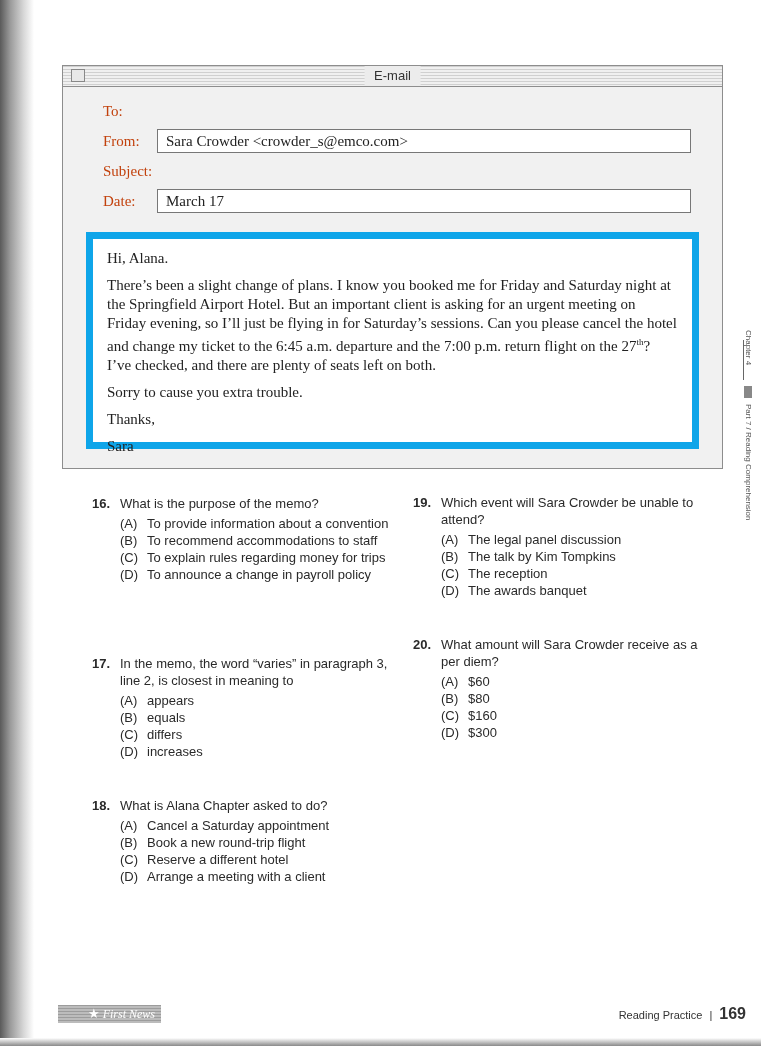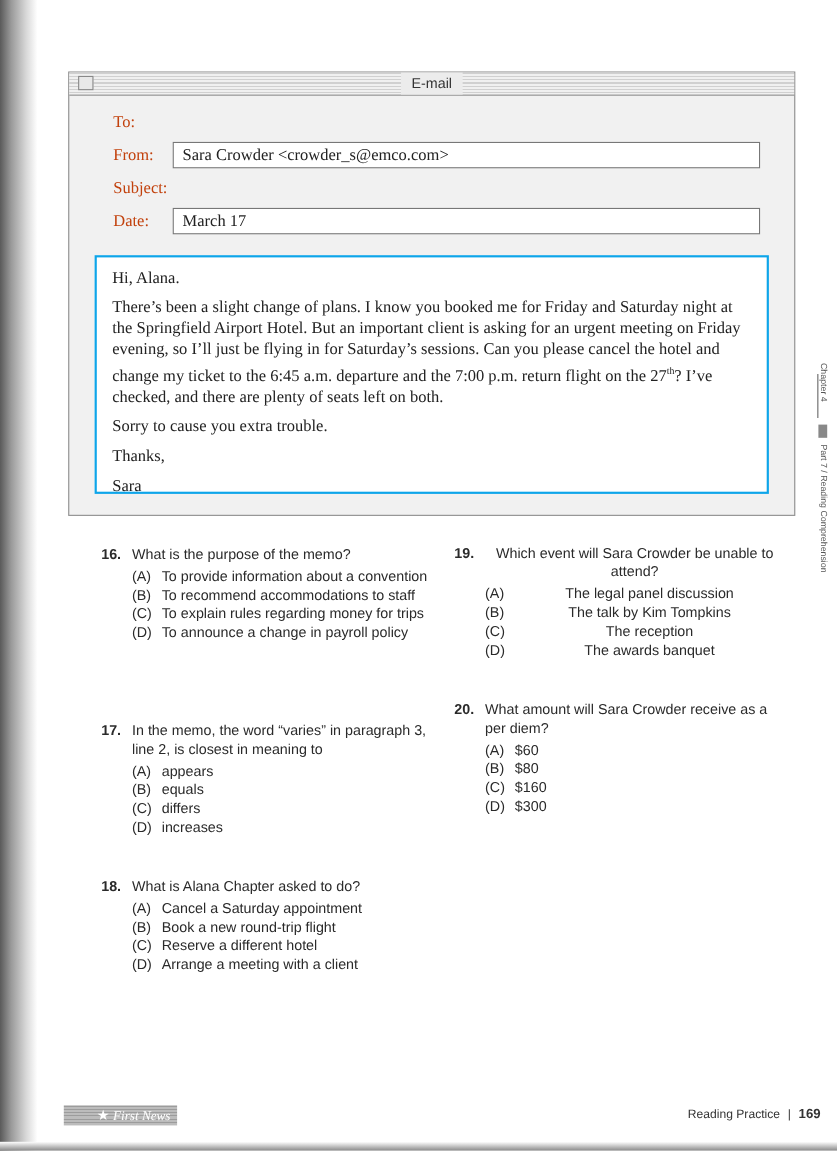--- a/index.html
+++ b/index.html
@@ -41,21 +41,21 @@
     font-family: "Liberation Serif", serif; font-size: 15px; color: #c2410c; text-align: center;
   }
   .field-value {
     position: absolute; left: 94px; top: 0; width: 534px; height: 24px;
     background: #fff; border: 1px solid #777; box-sizing: border-box;
     font-family: "Liberation Serif", serif; font-size: 15px; line-height: 22px;
     padding-left: 8px; color: #222;
   }
   .body-box {
     position: absolute; left: 23px; top: 166px; width: 613px; height: 217px;
-    background: #fff; border: 2px solid #0ea5e9; box-sizing: border-box;
+    background: #fff; border: 7px solid #0ea5e9; box-sizing: border-box;
     padding: 10px 14px;
     font-family: "Liberation Serif", serif; font-size: 15px; line-height: 19px; color: #222;
   }
   .body-box p { margin: 0 0 8px 0; }
   .body-box sup { font-size: 9px; }
   
   .question { position: absolute; font-size: 13px; line-height: 17px; color: #2a2a2a; }
   .q-num { position: absolute; left: 0; top: 0; font-weight: bold; }
   .q-text { margin-left: 28px; }
   .options { margin-left: 28px; margin-top: 3px; }
@@ -80,21 +80,21 @@
     position: absolute; left: 58px; top: 1005px; width: 103px; height: 18px;
     background: repeating-linear-gradient(to bottom, #9c9c9c 0px, #9c9c9c 1px, #bcbcbc 1px, #bcbcbc 3px);
     color: #fff; font-family: "Liberation Serif", serif; font-style: italic; font-size: 12px;
     line-height: 18px; text-align: right; padding-right: 6px; box-sizing: border-box;
   }
   .footer-logo .star { position: absolute; left: 30px; top: 0; color: #fff; font-size: 13px; font-style: normal; }
   .footer-right {
     position: absolute; right: 15px; top: 1005px; font-size: 11px; color: #333;
   }
   .footer-right .sep { margin: 0 7px; }
-  .footer-right .page { font-weight: bold; font-size: 12px; }
+  .footer-right .page { font-weight: bold; font-size: 16px; }
 </style>
 </head>
 <body>
 
 <div class="spine"></div>
 
 <div class="email-window">
   <div class="titlebar">
     <div class="close-box"></div>
     <div class="title">E-mail</div>
@@ -150,21 +150,21 @@
   <span class="q-num">18.</span>
   <div class="q-text">What is Alana Chapter asked to do?</div>
   <div class="options">
     <div class="option"><span class="letter">(A)</span><span>Cancel a Saturday appointment</span></div>
     <div class="option"><span class="letter">(B)</span><span>Book a new round-trip flight</span></div>
     <div class="option"><span class="letter">(C)</span><span>Reserve a different hotel</span></div>
     <div class="option"><span class="letter">(D)</span><span>Arrange a meeting with a client</span></div>
   </div>
 </div>
 
-<div class="question" style="left:413px; top:494px; width:300px;text-align:center;">
+<div class="question" style="left:413px; top:494px; width:300px;">
   <span class="q-num">19.</span>
   <div class="q-text">Which event will Sara Crowder be unable to attend?</div>
   <div class="options">
     <div class="option"><span class="letter">(A)</span><span>The legal panel discussion</span></div>
     <div class="option"><span class="letter">(B)</span><span>The talk by Kim Tompkins</span></div>
     <div class="option"><span class="letter">(C)</span><span>The reception</span></div>
     <div class="option"><span class="letter">(D)</span><span>The awards banquet</span></div>
   </div>
 </div>
 

